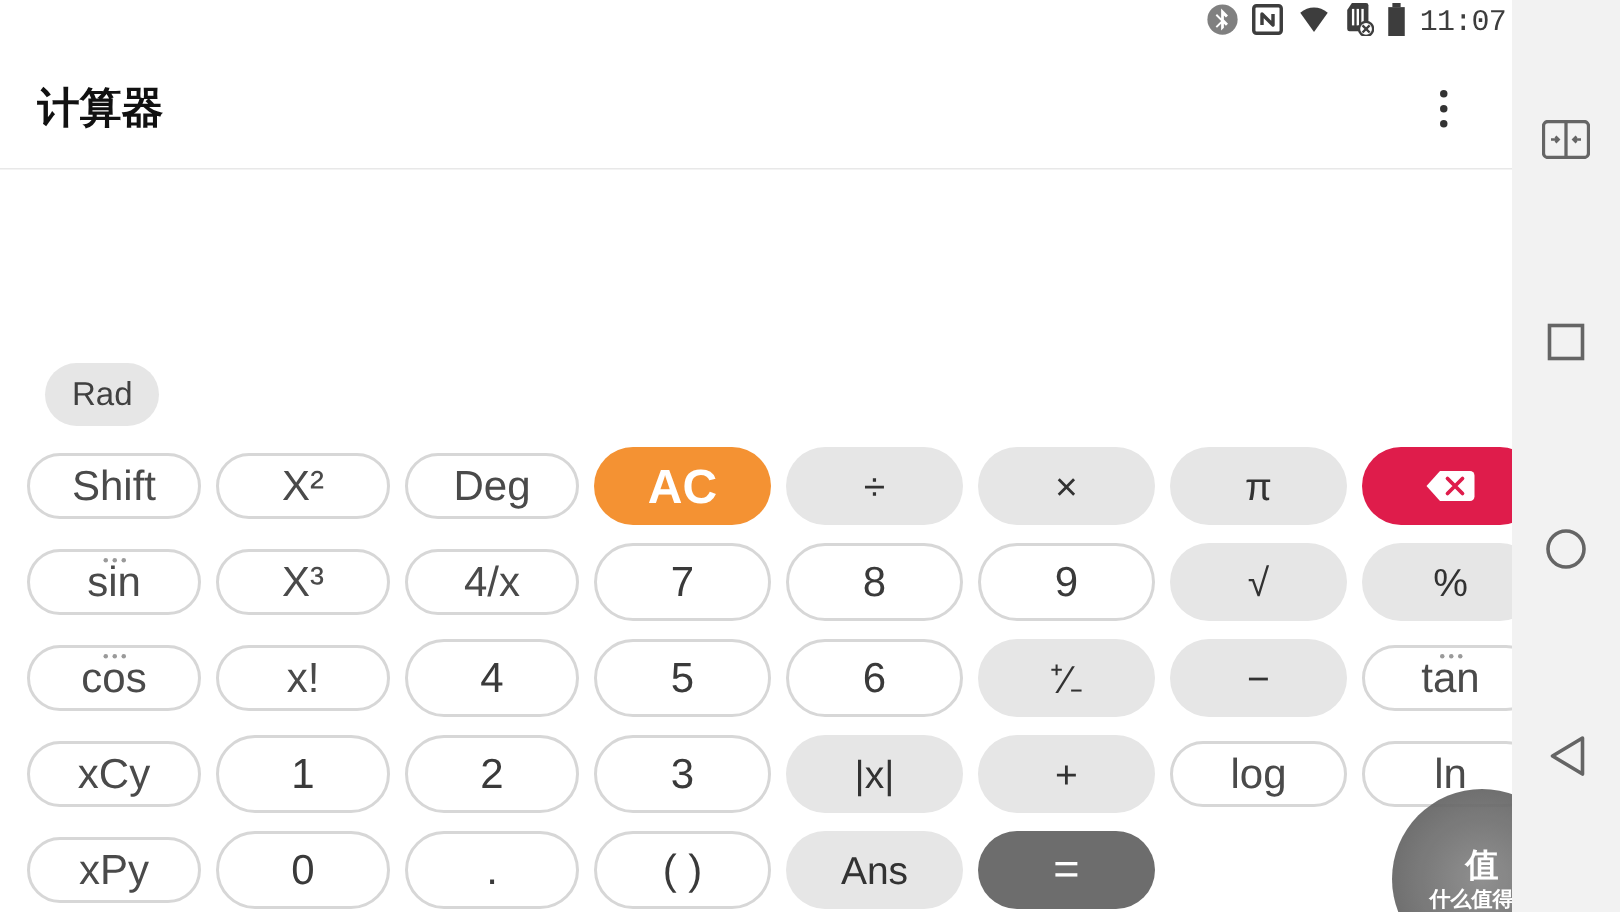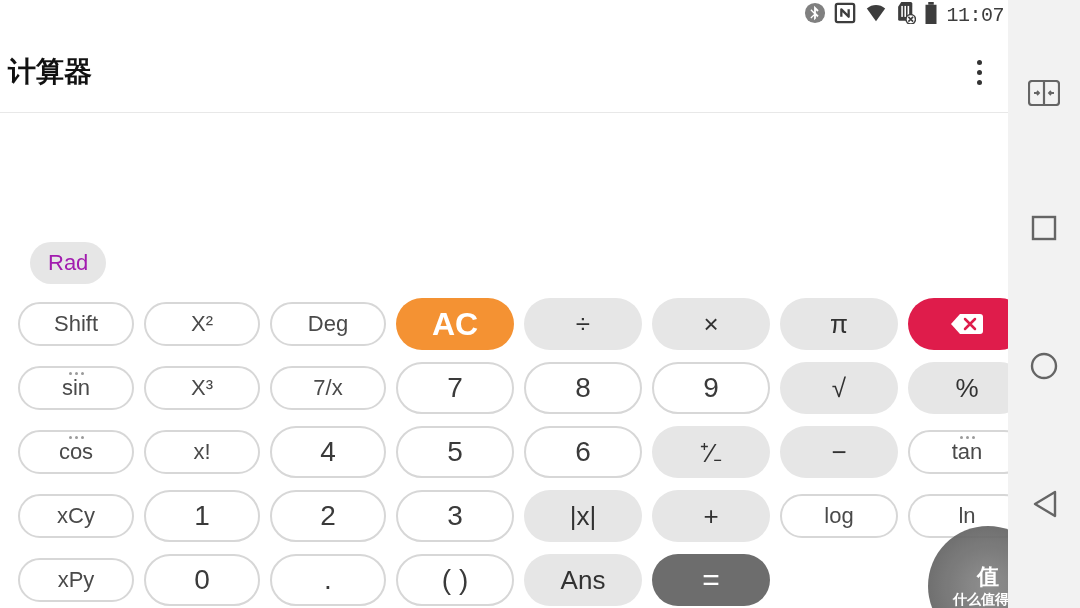--- a/index.html
+++ b/index.html
@@ -2,31 +2,31 @@
 <html><head>
 <meta charset="utf-8">
 <style>
   * { box-sizing: border-box; margin: 0; padding: 0; }
   html, body { width: 1080px; height: 608px; font-family: -apple-system, "Helvetica Neue", Arial, sans-serif; background:#fff; overflow:hidden; }
   .main-area { position:relative; width:1008px; height:608px; float:left; background:#fff; }
   .nav-bar { position:relative; width:72px; height:608px; float:left; background:#f2f2f2; display:flex; flex-direction:column; align-items:center; justify-content:space-between; padding:80px 0 90px 0; }
   .nav-icon { color:#656565; display:flex; align-items:center; justify-content:center; cursor:pointer; }
   .status-bar { position:absolute; top:0; right:0; height:26px; display:flex; align-items:center; gap:8px; padding:4px 4px 0 0; color:#3d3d3d;font-family:Liberation Mono, monospace; }
   .status-bar .time { font-size:20px; font-weight:400; letter-spacing:-0.5px; }
-  .app-header { position:absolute; left:0; right:0; top:40px; height:64px; display:flex; align-items:center; justify-content:space-between; padding:0 8px; }
+  .app-header { position:absolute; left:0; right:0; top:40px; height:64px; display:flex; align-items:center; justify-content:space-between; padding:0 25px; }
   .app-title { font-size:28px; font-weight:700; color:#111; }
   .overflow { font-size:28px; font-weight:bold; color:#333; padding:10px 18px; cursor:pointer; line-height:10px;}
   .overflow-dots { display:flex; flex-direction:column; gap:5px;}
   .overflow-dots span{ width:5px; height:5px; background:#333; border-radius:50%;}
   .divider { position:absolute; left:0; right:0; top:112px; height:1px; background:#e8e8e8; }
   .display-area { position:absolute; left:0; right:0; top:114px; bottom:320px; }
-  .rad-badge { position:absolute; left:30px; bottom:4px; background:#e6e6e6; color:#a21caf; font-size:22px; padding:8px 18px; border-radius:22px; }
+  .rad-badge { position:absolute; left:30px; bottom:4px; background:#e6e6e6; color:#404040; font-size:22px; padding:8px 18px; border-radius:22px; }
   .keypad { position:absolute; left:0; right:0; bottom:0; height:316px; padding:2px 18px 0 18px; display:grid; grid-template-columns: repeat(3, 116px) repeat(5, 118px); grid-template-rows: repeat(5, 60px); gap:4px 10px; justify-content:space-between; align-content:start;}
   .key { position:relative; border-radius:30px; display:flex; align-items:center; justify-content:center; font-size:24px; cursor:pointer; user-select:none; }
-  .key.sci { border:2px solid #d7d7d7; background:#fff; color:#4a4a4a; font-size:22px; height:44px; margin-top:8px;}
+  .key.sci { border:2px solid #d7d7d7; background:#fff; color:#4a4a4a; font-size:28px; height:44px; margin-top:8px;}
   .key.num { border:2px solid #d7d7d7; background:#fff; color:#3a3a3a; font-size:28px; height:52px; margin-top:4px;}
   .key.op  { background:#e6e6e6; color:#323232; font-size:26px; height:52px; margin-top:4px;}
   .key.ac  { background:#f49233; color:#fff; font-weight:700; font-size:32px; height:52px; margin-top:4px;}
   .key.bs  { background:#df1c4b; color:#fff; height:52px; margin-top:4px;}
   .key.eq  { background:#6d6d6d; color:#fff; font-size:30px; height:52px; margin-top:4px;}
   .key .dots3 { position:absolute; top:4px; display:flex; gap:3px; }
   .key .dots3 span{ width:3px; height:3px; background:#9a9a9a; border-radius:50%; }
   .watermark { position:absolute; right:-40px; bottom:-38px; width:120px; height:120px; border-radius:50%; background:radial-gradient(circle,#888 0%,#666 70%); display:flex; align-items:center; justify-content:center; opacity:.93;}
   .watermark .inner{ color:#fff; font-size:14px; font-weight:700; text-align:center; line-height:1.2;}
   .watermark .inner .big{ display:block; font-size:22px;}
@@ -109,21 +109,21 @@
 
     <div class="key sci">
         <div class="dots3">
           <span></span>
           <span></span>
           <span></span>
         </div>
         <span>sin</span>
       </div>
     <div class="key sci">X³</div>
-    <div class="key sci">7/x</div>
+    <div class="key sci">4/x</div>
     <div class="key num">7</div>
     <div class="key num">8</div>
     <div class="key num">9</div>
     <div class="key op">√</div>
     <div class="key op">%</div>
 
     <div class="key sci">
         <div class="dots3">
           <span></span>
           <span></span>

